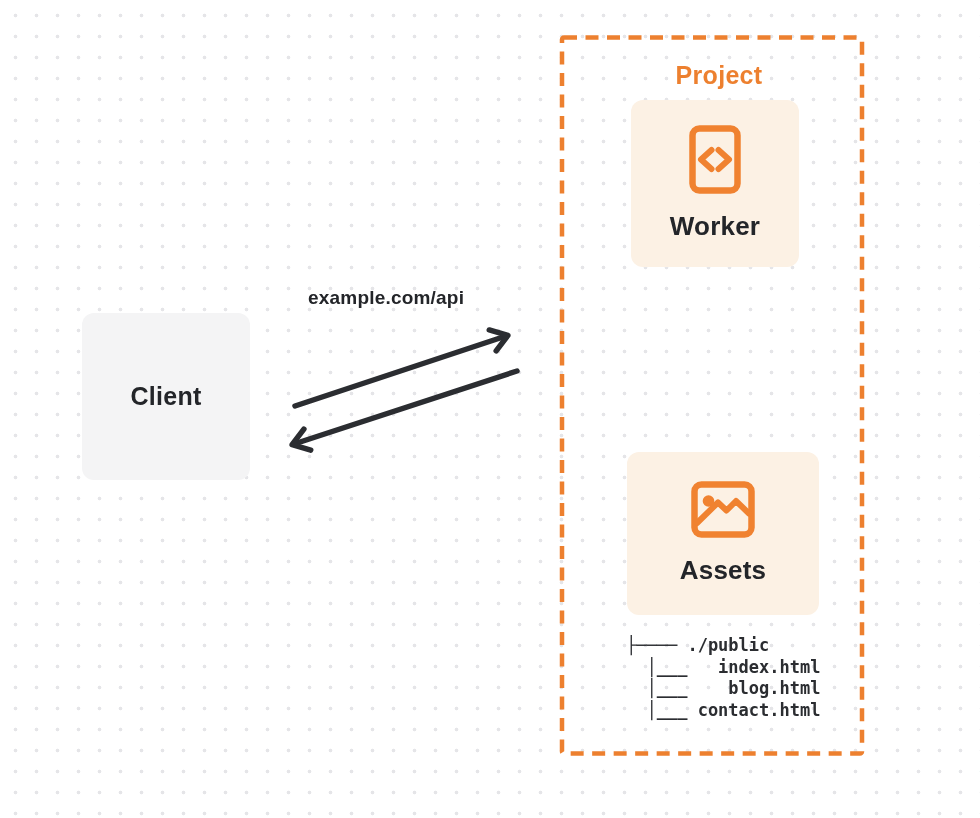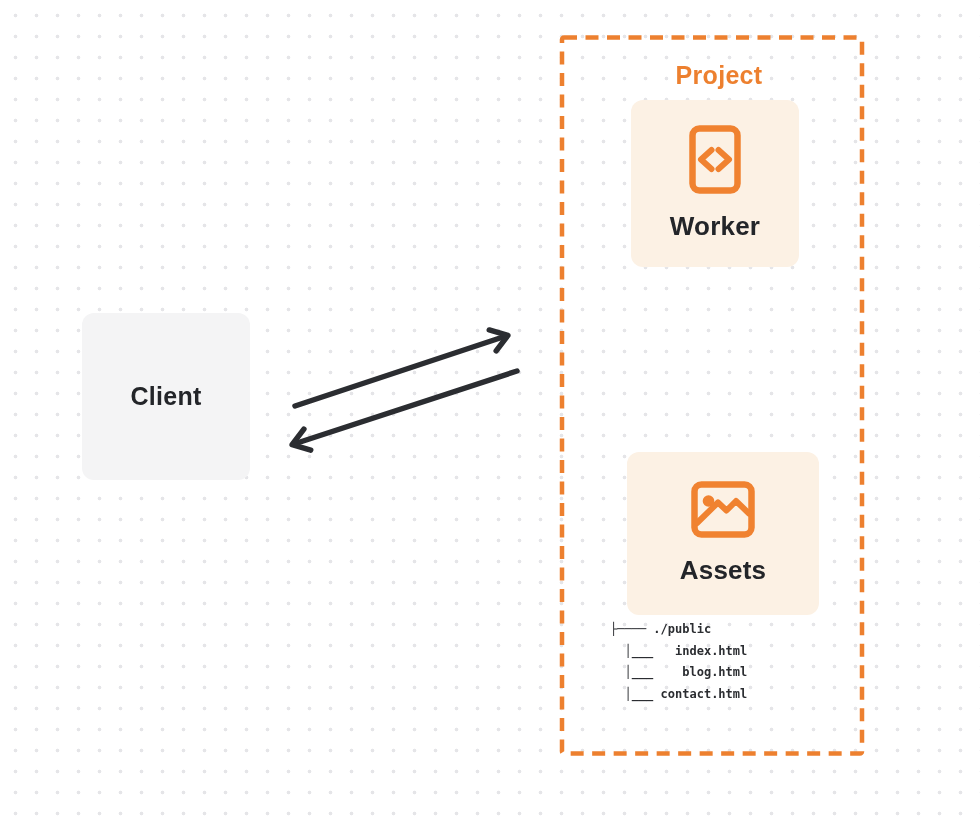--- a/index.html
+++ b/index.html
@@ -26,35 +26,36 @@
   .client-label{font-size:25px;font-weight:700;color:var(--ink);letter-spacing:.3px;}
   .conn-label{position:absolute;left:308px;top:287px;font-size:19px;font-weight:700;color:var(--ink);letter-spacing:.2px;}
   .arrows-svg{position:absolute;left:270px;top:318px;}
   .project-border-svg{position:absolute;left:556px;top:31px;}
   .project-label{
     position:absolute;left:719px;top:17px;transform:translateX(-50%);
     background:#fff;padding:0 7px;font-size:25px;font-weight:700;color:var(--orange);
     letter-spacing:.3px;white-space:nowrap;margin-top:44px;
   }
   .tree{
-    position:absolute;left:610px;top:619px;margin:0;
-    font-family:"DejaVu Sans Mono",monospace;font-size:12px;line-height:21.5px;
+    position:absolute;left:610px;top:619px;margin:16px;
+    font-family:"DejaVu Sans Mono",monospace;font-size:17px;line-height:21.5px;
     color:var(--arrow_ink);white-space:pre;font-weight:700;
   }
   .icon-svg{display:block;}
 </style>
 </head>
 <body>
 
 <div class="frame">
 
   <div class="card client-card">
     <span class="client-label">Client</span>
   </div>
 
+  <div class="conn-label">example.com/api</div>
 
   <svg class="arrows-svg" width="270" height="140" viewBox="0 0 270 140">
     <defs>
       <marker id="chev" markerUnits="userSpaceOnUse" markerWidth="30" markerHeight="30" viewBox="0 0 30 30" refX="20" refY="15" orient="auto">
         <polyline points="6,4 22,15 6,26" fill="none" stroke="#2B2D31" stroke-width="5.5" stroke-linecap="round" stroke-linejoin="round"></polyline>
       </marker>
     </defs>
     <line x1="25" y1="88" x2="236" y2="18" stroke="#2B2D31" stroke-width="5.5" stroke-linecap="round" marker-end="url(#chev)"></line>
     <line x1="247" y1="53" x2="24" y2="126" stroke="#2B2D31" stroke-width="5.5" stroke-linecap="round" marker-end="url(#chev)"></line>
   </svg>

